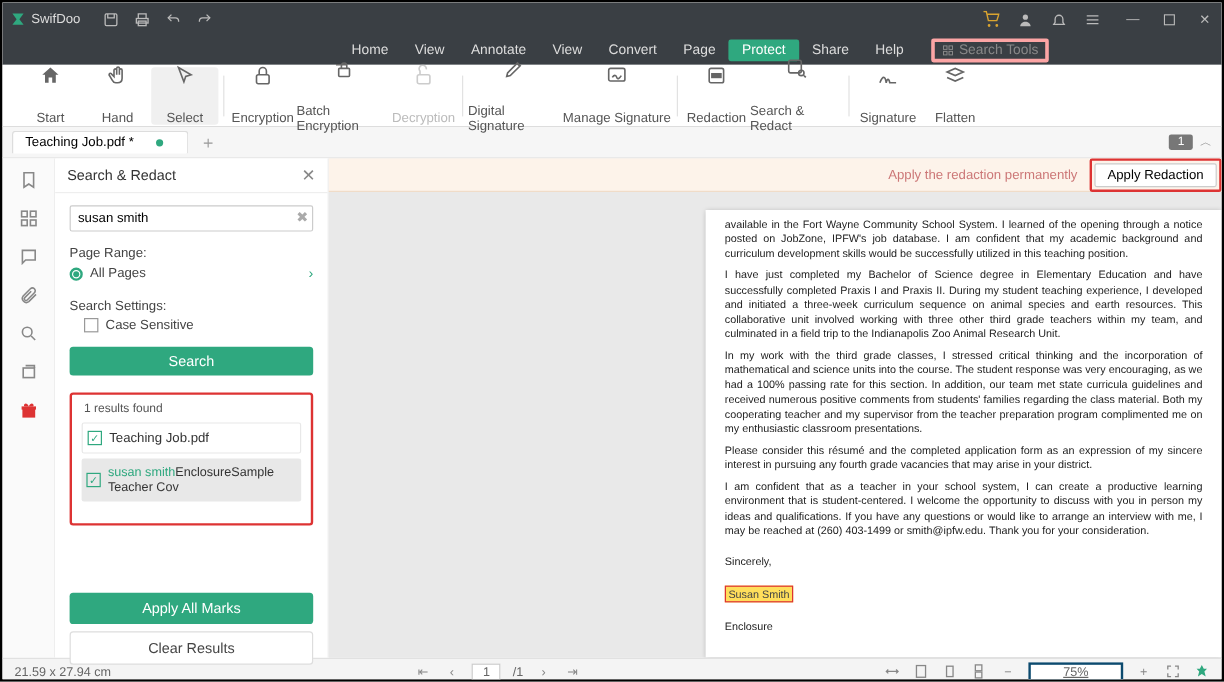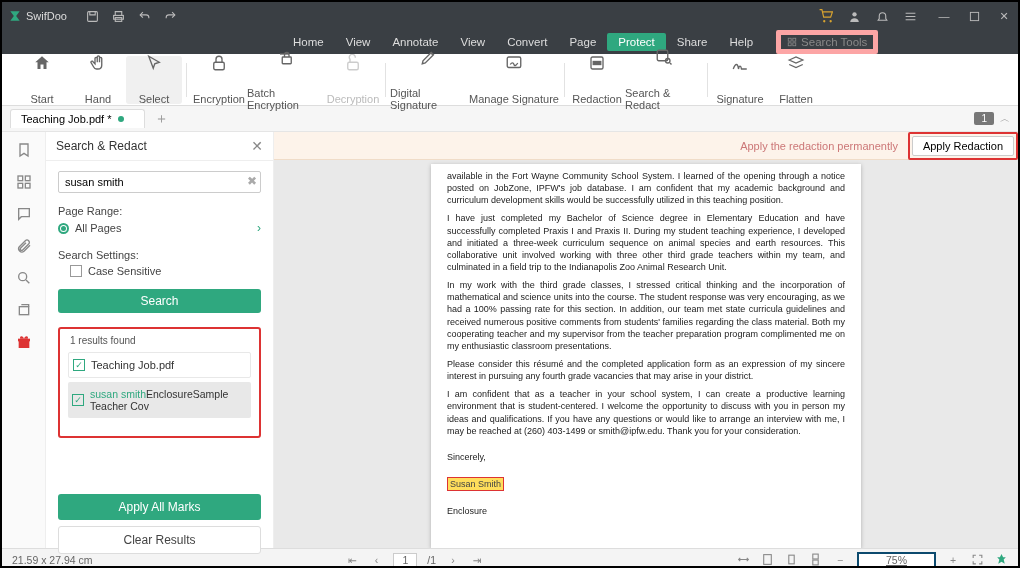--- a/index.html
+++ b/index.html
@@ -8,32 +8,32 @@
 .titlebar .logo { display: flex; align-items: center; gap: 4px; }
 .titlebar .logo svg { width: 14px; height: 14px; }
 .titlebar .tb-group { display: flex; gap: 10px; margin-left: 18px; }
 .titlebar .tb-icon { width: 16px; height: 16px; display: flex; align-items: center; justify-content: center; color: #bbb; cursor: pointer; }
 .titlebar .spacer { flex: 1; }
 .titlebar .right-icons { display: flex; gap: 12px; align-items: center; }
 .titlebar .win-ctrl { display: flex; gap: 14px; margin-left: 18px; }
 .menubar { background: #3a3f44; height: 24px; display: flex; align-items: center; padding: 0 6px 0 280px; font-size: 11.5px; }
 .menubar .menu-item { color: #ddd; padding: 3px 11px; cursor: pointer; }
 .menubar .menu-item.active { background: #2fa87f; color: #fff; border-radius: 2px; }
-.menubar .search-tools { color: #888; margin-left: 12px; display: flex; align-items: center; gap: 4px; border: 5px solid #fca5a5; padding: 1px 6px; border-radius: 2px; }
+.menubar .search-tools { color: #888; margin-left: 12px; display: flex; align-items: center; gap: 4px; border: 3px solid #fca5a5; padding: 1px 6px; border-radius: 2px; }
 .ribbon { background: #fff; height: 52px; border-bottom: 1px solid #ddd; display: flex; align-items: center; padding: 0 12px; }
 .ribbon .rbtn { display: flex; flex-direction: column; align-items: center; justify-content: center; width: 56px; height: 48px; font-size: 11px; color: #555; cursor: pointer; gap: 21px; }
 .ribbon .rbtn.wide { width: 78px; }
 .ribbon .rbtn.wider { width: 92px; }
 .ribbon .rbtn .ricon { width: 18px; height: 18px; color: #666; display:flex;align-items:center;justify-content:center; }
 .ribbon .rbtn.disabled { color: #bbb; }
 .ribbon .rbtn.disabled .ricon { color: #ccc; }
 .ribbon .sep { width: 1px; height: 34px; background: #e2e2e2; margin: 0 4px; }
 .ribbon .rbtn.sel { background: #f0f0f0; border-radius: 3px; }
 .tabbar { height: 26px; background: #f6f6f6; border-bottom: 1px solid #e5e5e5; display: flex; align-items: center; padding: 0 8px; }
-.tabbar .doctab { background: #fff; border: 1px solid #ddd; border-bottom: none; font-size: 11px; padding: 3px 20px 3px 10px; border-radius: 3px 3px 0 0; display: flex; align-items: center; gap: 6px; justify-content: space-between; }
+.tabbar .doctab { background: #fff; border: 1px solid #ddd; border-bottom: none; font-size: 11px; padding: 3px 20px 3px 10px; border-radius: 3px 3px 0 0; display: flex; align-items: center; gap: 18px; justify-content: space-between; }
 .tabbar .doctab .dot { width: 6px; height: 6px; background: #2fa87f; border-radius: 50%; }
 .tabbar .plus { margin-left: 10px; color: #999; font-size: 14px; cursor: pointer; }
 .tabbar .pagecount-badge { margin-left: auto; background: #777; color:#fff; font-size:10px; padding:1px 7px; border-radius:2px; }
 .main { display: flex; height: 416px; }
 .leftrail { width: 44px; background: #fafafa; border-right: 1px solid #eee; display: flex; flex-direction: column; align-items: center; padding-top: 8px; gap: 12px; }
 .leftrail .rail-icon { width: 20px; height: 20px; color: #888; display:flex;align-items:center;justify-content:center; cursor:pointer; }
 .leftrail .gift { color: #d33; }
 .sidepanel { width: 228px; background: #fff; border-right: 1px solid #eee; display: flex; flex-direction: column; padding: 0 0 8px 0; }
 .sidepanel .sp-header { display: flex; justify-content: space-between; align-items: center; font-size: 12px; padding: 6px 10px; border-bottom: 1px solid #eee; color: #333; }
 .sidepanel .sp-close { font-size: 14px; color: #888; cursor:pointer; }
@@ -55,21 +55,21 @@
 .sidepanel .res-match { display:flex;align-items:center;gap:6px;font-size:10.5px;padding:6px 4px;background:#e8e8e8;border-radius:2px;color:#333; }
 .sidepanel .res-match .hl { color: #2fa87f; }
 .sidepanel .cbsm { width:12px;height:12px;border:1.5px solid #2fa87f;display:flex;align-items:center;justify-content:center;color:#2fa87f;font-size:9px;flex-shrink:0; }
 .sidepanel .apply-marks { margin: 50px 12px 6px; background: #2fa87f; color:#fff; text-align:center; font-size:12px;padding:6px 0;border-radius:3px;cursor:pointer; }
 .sidepanel .clear-results { margin: 0 12px; border:1px solid #ddd; text-align:center; font-size:12px;padding:6px 0;border-radius:3px;cursor:pointer;color:#444;background:#fff; }
 .docarea { flex:1; background:#e9e9e9; position:relative; display:flex; flex-direction:column; }
 .apply-bar { background:#fdf3ea; height:28px; display:flex; align-items:center; justify-content:flex-end; padding:0 0; gap:10px; border-bottom:1px solid #f0dcc8; }
 .apply-bar .msg { font-size:11px; color:#c77; }
 .apply-bar .apply-btn-wrap { border:2.5px solid #d33; padding:2px 2px; border-radius:2px; }
 .apply-bar button { background:#fff; border:1px solid #ccc; font-size:11px; padding:3px 10px; cursor:pointer; border-radius:2px; }
-.page-canvas { flex:1; overflow:hidden; display:flex; justify-content:center; padding-top: 4px; }
+.page-canvas { flex:1; overflow:hidden; display:flex; justify-content:flex-end; padding-top: 15px; }
 .page { background:#fff; width:430px; margin-top:0; padding: 0 16px 40px; box-shadow: 0 1px 4px rgba(0,0,0,.25); font-size:9px; line-height:1.35; color:#222; font-family: 'Times New Roman', serif; }
 .page p { margin: 6px 0; text-align: justify; }
 .page .sig { background:#ffde5b; border:1px solid #d33; padding:0 2px; display:inline-block; color:#444; }
 .statusbar { height:22px; background:#f4f4f4; border-top:1px solid #ddd; display:flex; align-items:center; font-size:10.5px; color:#666; padding:0 10px; }
 .statusbar .sb-left { }
 .statusbar .sb-center { margin: 0 auto; display:flex; align-items:center; gap:10px; }
 .statusbar .sb-center .pgbox { border:1px solid #ccc; padding:0 8px; background:#fff; }
 .statusbar .sb-right { display:flex; align-items:center; gap:10px; }
 .statusbar .zoom-box { border:2px solid #0c4a6e; padding:0 27px; background:#fff;text-decoration:underline; }
 .sb-icon { width:14px;height:14px;display:inline-flex;align-items:center;justify-content:center;color:#888;cursor:pointer; }

